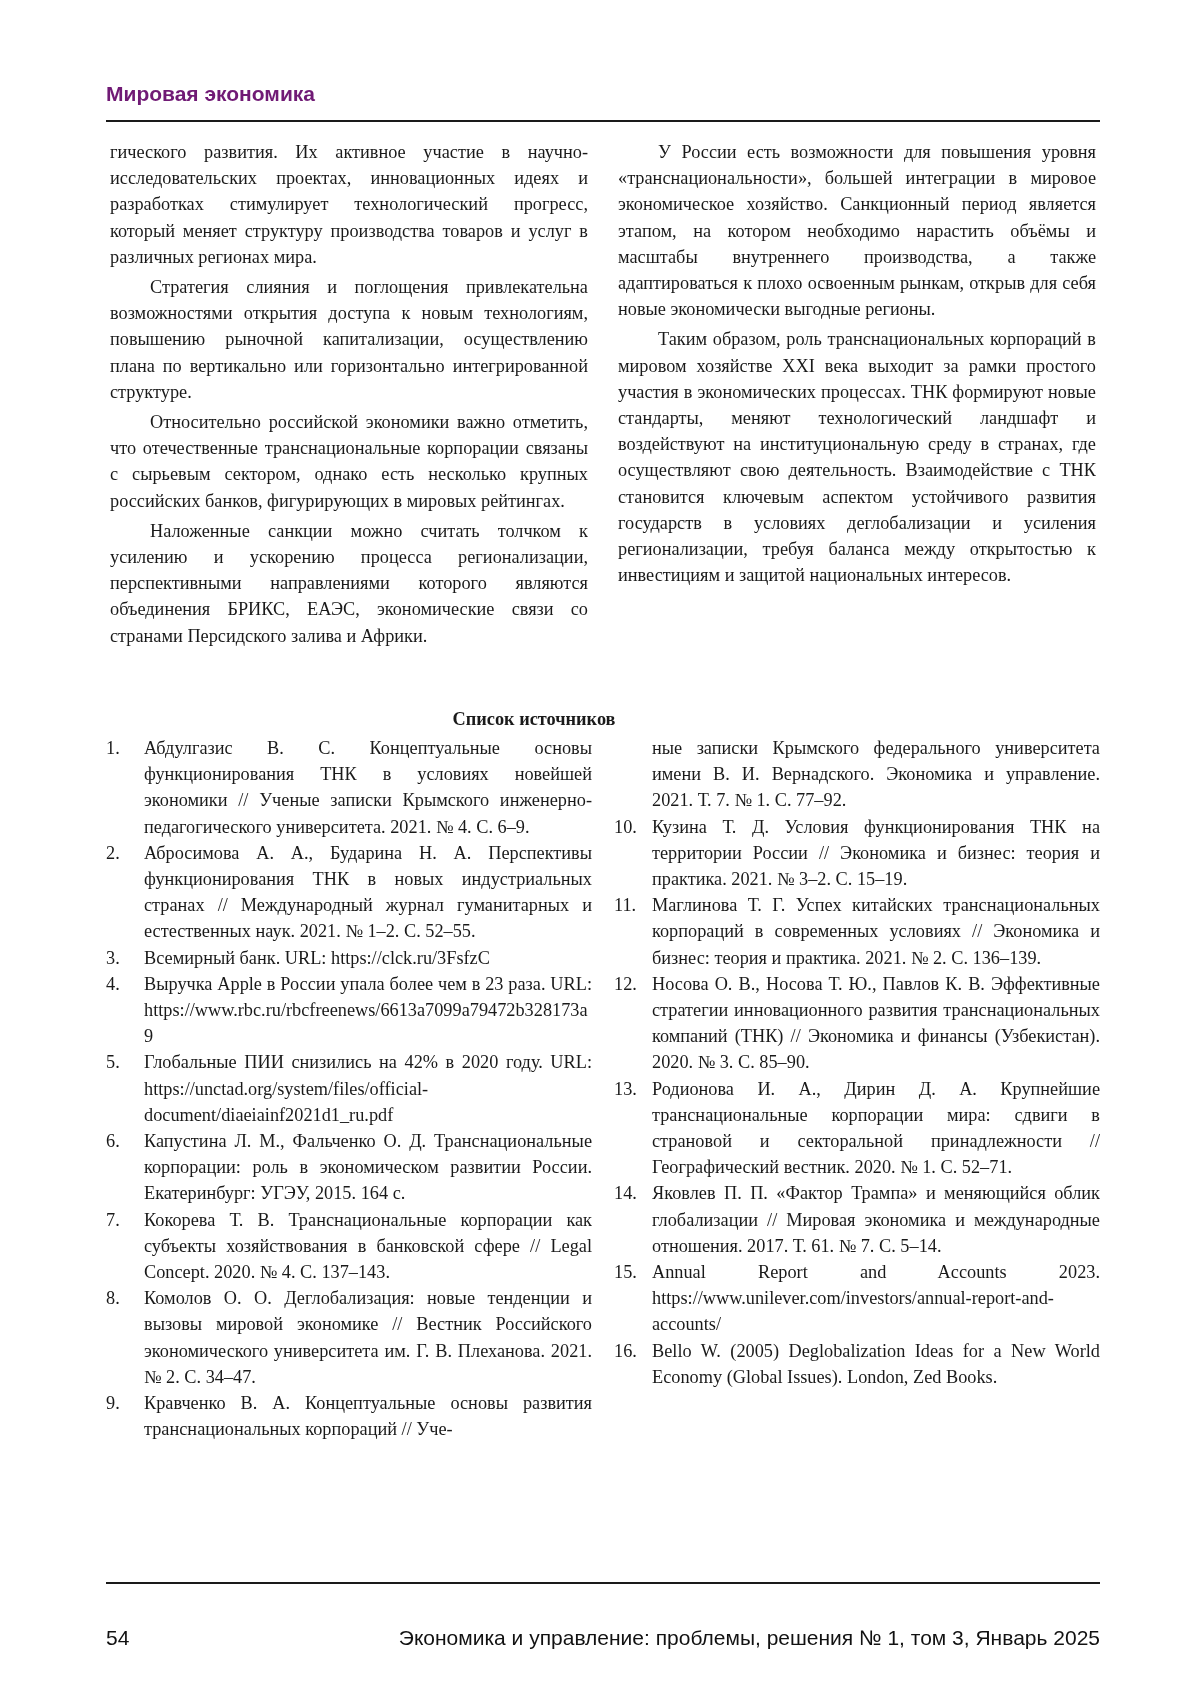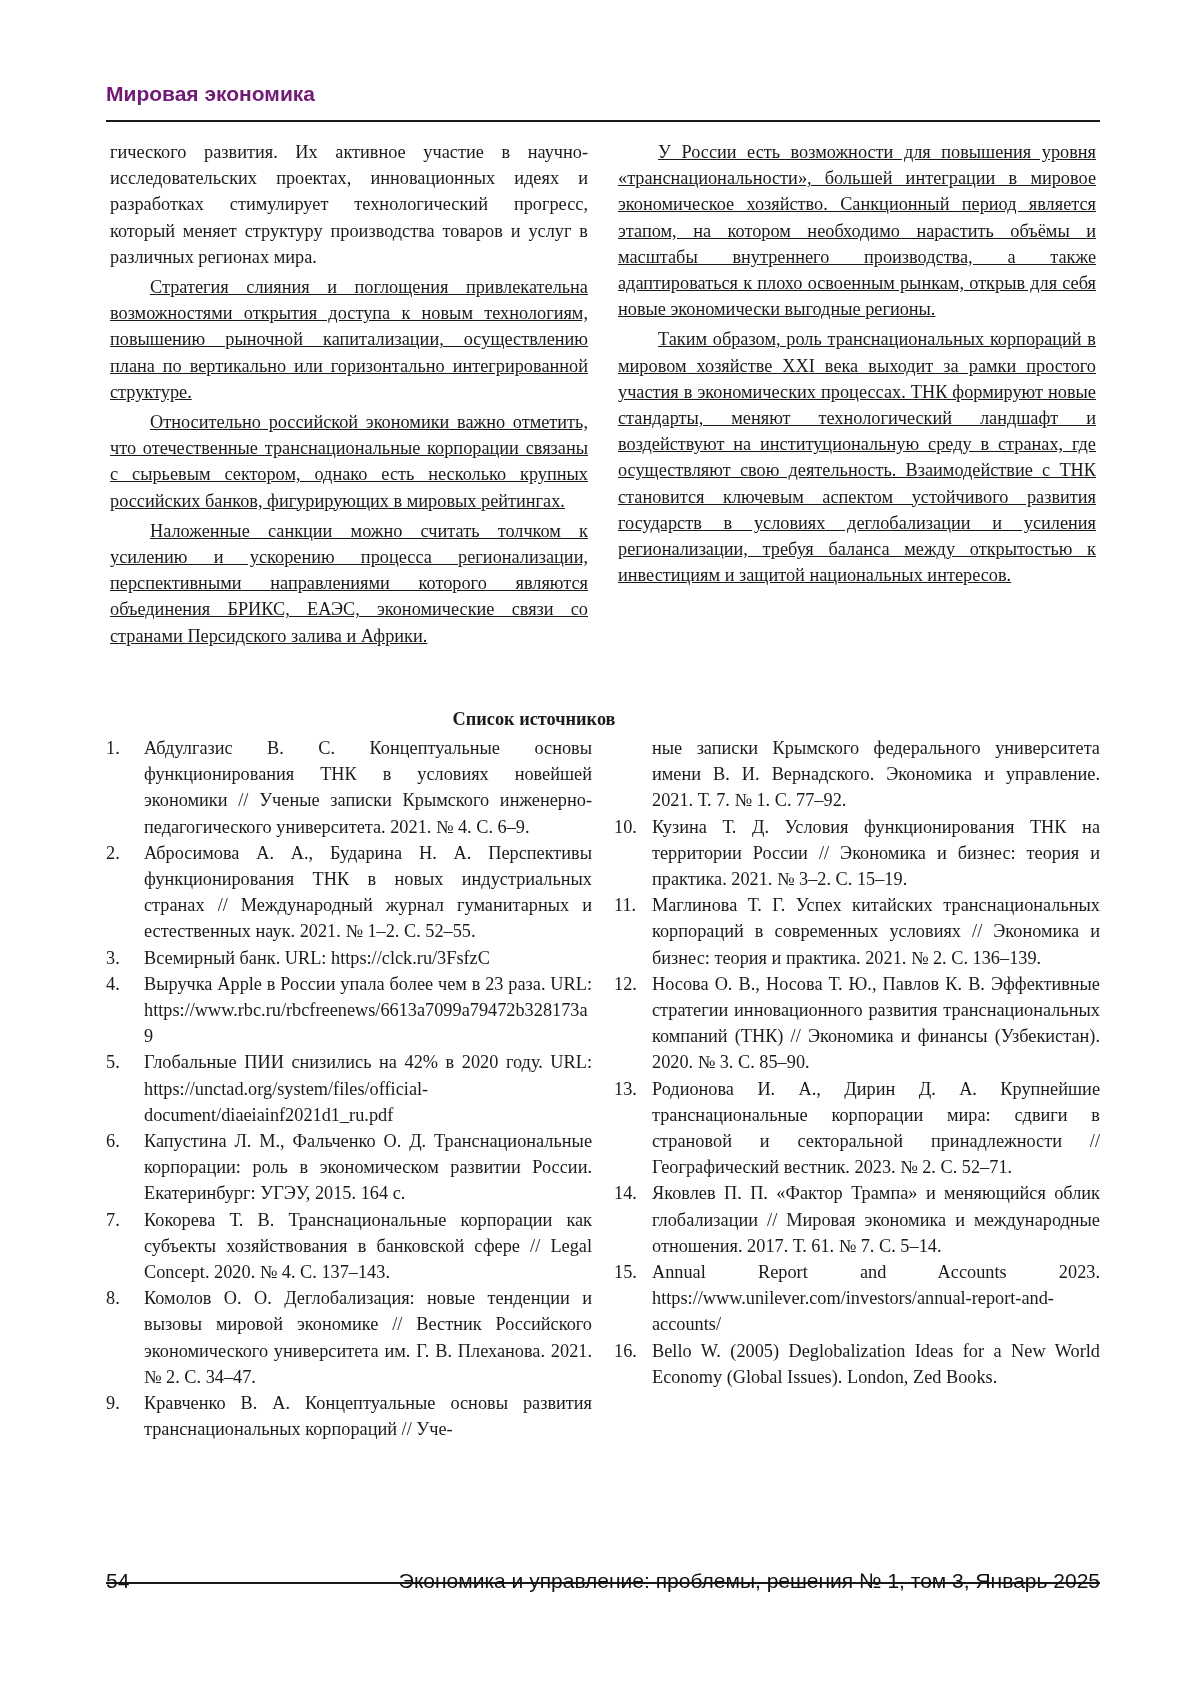--- a/index.html
+++ b/index.html
@@ -18,39 +18,39 @@
     .rule.bottom { top: 1582px; }
 
     .col {
       position: absolute; width: 486px;
       font-size: 18.3px; line-height: 26.2px;
       text-align: justify; hyphens: manual;
     }
     .col.left { left: 106px; top: 135px; }
     .col.right { left: 614px; top: 135px; }
     .col p { margin: 4px; text-indent: 0; }
-    .col p.indent { text-indent: 40px; text-decoration: underline; }
+    .col p.indent { text-indent: 40px; }
 
     .refs-title {
       position: absolute; left: 0; width: 1068px; top: 709px;
       text-align: center; font-weight: bold; font-size: 18.3px;
     }
     .refs {
       position: absolute; top: 735px; width: 486px;
       font-size: 18.3px; line-height: 26.2px;
     }
     .refs.left { left: 106px; }
     .refs.right { left: 614px; }
     .ref { display: flex; margin: 0; }
     .ref .num { width: 38px; flex: 0 0 38px; text-align: left; }
     .ref .txt { flex: 1; text-align: justify; word-break: break-word; }
     .ref.cont .num { visibility: hidden; }
 
     .footer {
-      position: absolute; top: 1569px; left: 106px; width: 994px;
+      position: absolute; top: 1626px; left: 106px; width: 994px;
       font-family: "Liberation Sans", "DejaVu Sans", sans-serif;
       font-size: 21px; color: #111;
       display: flex; justify-content: space-between;
     }
   </style>
 </head>
 <body>
 
 <div class="running-head">Мировая экономика</div>
 <div class="rule top"></div>
@@ -120,21 +120,21 @@
   <div class="ref">
       <span class="num">11.</span>
       <span class="txt">Маглинова Т. Г. Успех китайских транснациональных корпораций в современных условиях // Экономика и бизнес: теория и практика. 2021. № 2. С. 136–139.</span>
     </div>
   <div class="ref">
       <span class="num">12.</span>
       <span class="txt">Носова О. В., Носова Т. Ю., Павлов К. В. Эффективные стратегии инновационного развития транснациональных компаний (ТНК) // Экономика и финансы (Узбекистан). 2020. № 3. С. 85–90.</span>
     </div>
   <div class="ref">
       <span class="num">13.</span>
-      <span class="txt">Родионова И. А., Дирин Д. А. Крупнейшие транснациональные корпорации мира: сдвиги в страновой и секторальной принадлежности // Географический вестник. 2023. № 2. С. 52–71.</span>
+      <span class="txt">Родионова И. А., Дирин Д. А. Крупнейшие транснациональные корпорации мира: сдвиги в страновой и секторальной принадлежности // Географический вестник. 2020. № 1. С. 52–71.</span>
     </div>
   <div class="ref">
       <span class="num">14.</span>
       <span class="txt">Яковлев П. П. «Фактор Трампа» и меняющийся облик глобализации // Мировая экономика и международные отношения. 2017. Т. 61. № 7. С. 5–14.</span>
     </div>
   <div class="ref">
       <span class="num">15.</span>
       <span class="txt">Annual Report and Accounts 2023. https://www.unilever.com/investors/annual-report-and-accounts/</span>
     </div>
   <div class="ref">

